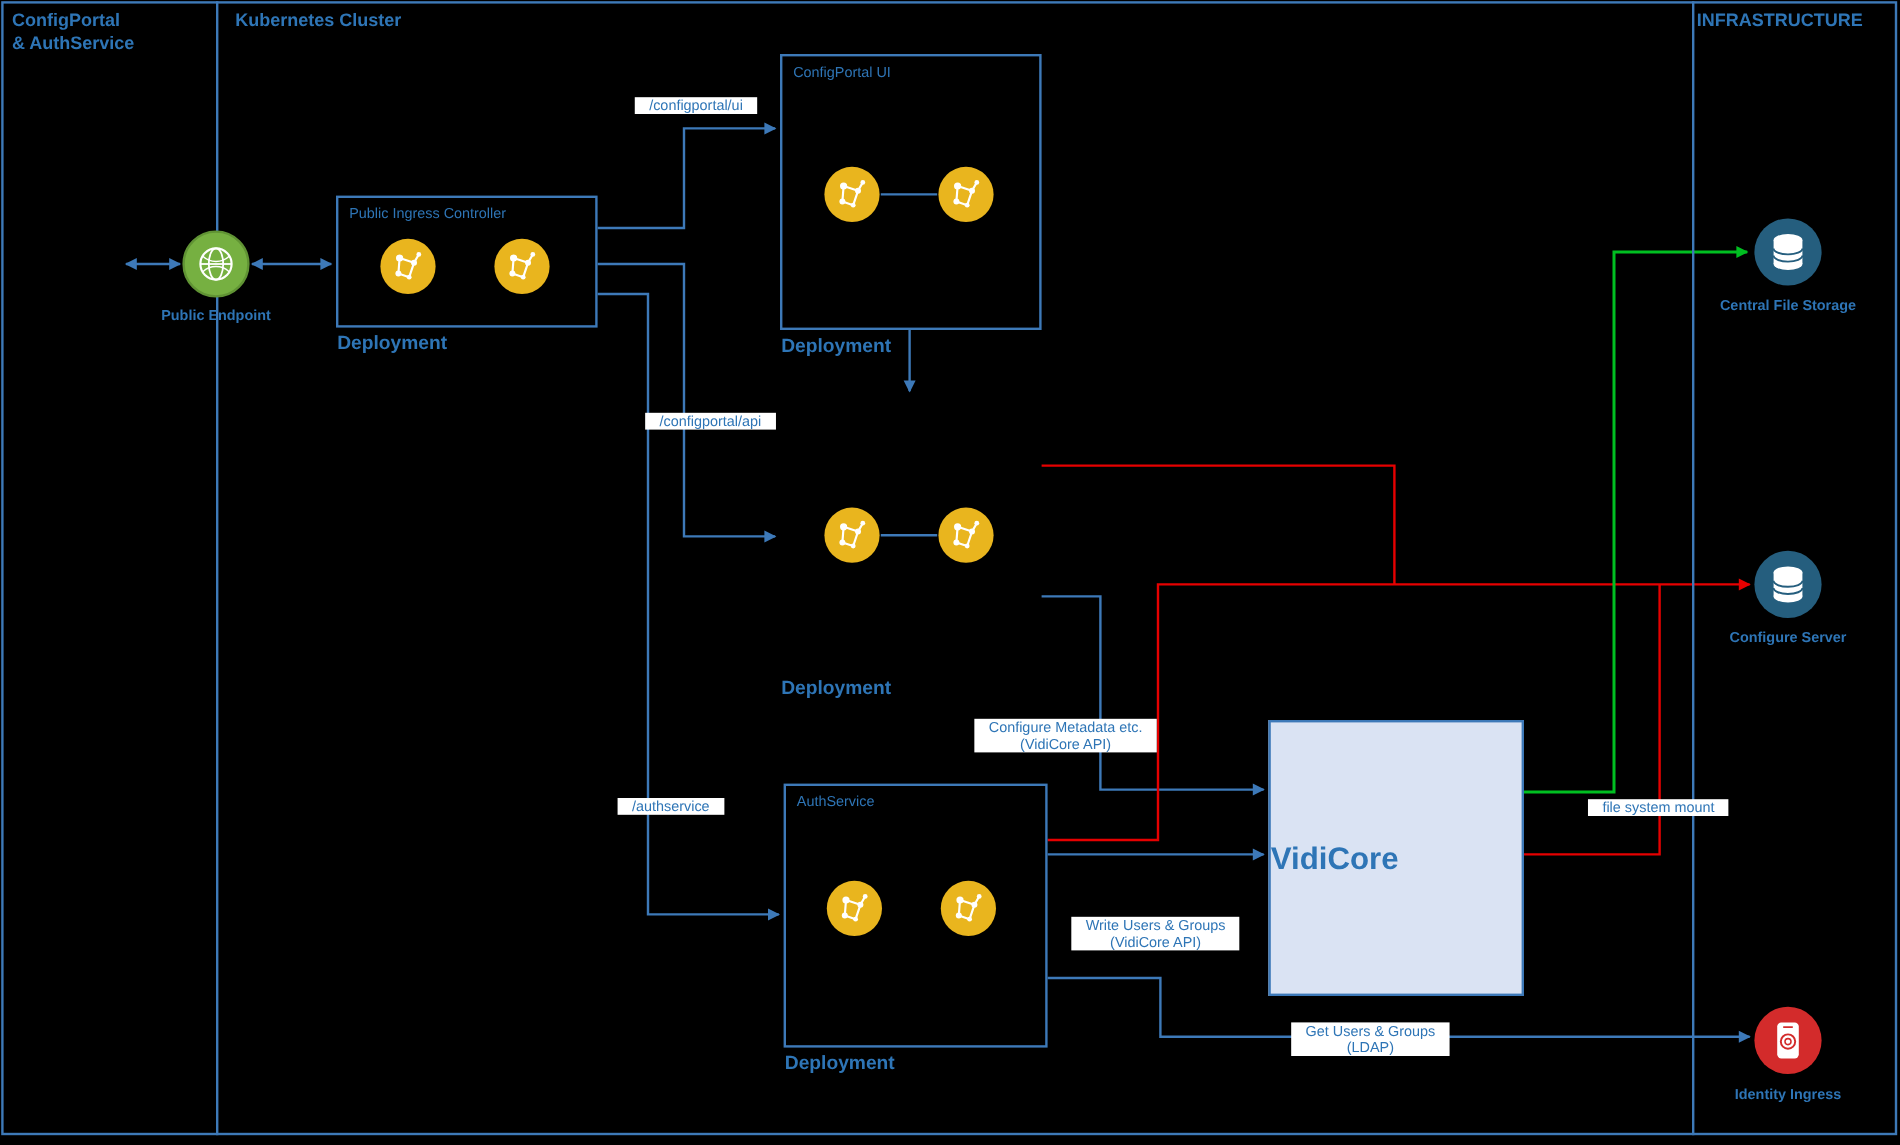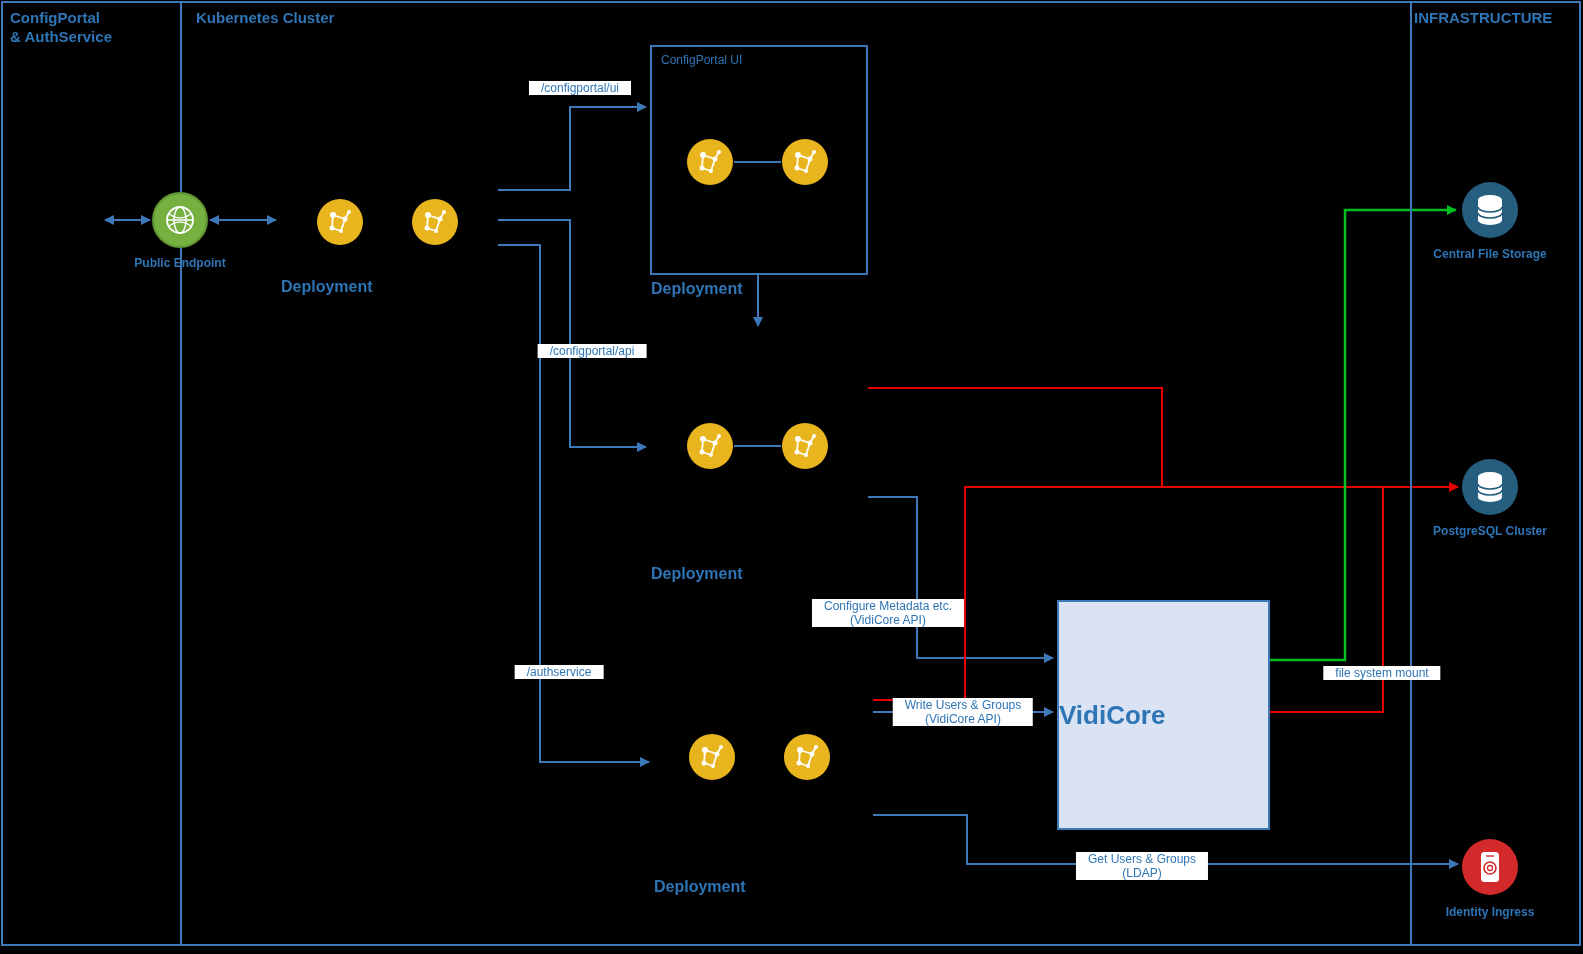--- a/index.html
+++ b/index.html
@@ -94,29 +94,35 @@
   <div class="circle-node endpoint" style="left:152px; top:192px">
     <svg width="40" height="40" viewBox="-20 -20 40 40">
       <circle r="13" fill="none" stroke="#fff" stroke-width="1.8"></circle>
       <ellipse rx="6" ry="13" fill="none" stroke="#fff" stroke-width="1.5"></ellipse>
       <line x1="-13" y1="0" x2="13" y2="0" stroke="#fff" stroke-width="1.5"></line>
       <path d="M-11,-6.5 A16,16 0 0 0 11,-6.5 M-11,6.5 A16,16 0 0 1 11,6.5" fill="none" stroke="#fff" stroke-width="1.2"></path>
     </svg>
   </div>
   <div class="node-label" style="left:180px; top:256px">Public Endpoint</div>
 
+  <div class="box" style="left:280px; top:163px; width:218px; height:110px">
+    <div class="box-title">Public Ingress Controller</div>
+  </div>
   <div class="deploy-label" style="left:281px; top:278px">Deployment</div>
 
   <div class="box" style="left:650px; top:45px; width:218px; height:230px">
     <div class="box-title">ConfigPortal UI</div>
   </div>
   <div class="deploy-label" style="left:651px; top:280px">Deployment</div>
 
   <div class="deploy-label" style="left:651px; top:565px">Deployment</div>
 
+  <div class="box" style="left:653px; top:653px; width:220px; height:220px">
+    <div class="box-title">AuthService</div>
+  </div>
   <div class="deploy-label" style="left:654px; top:878px">Deployment</div>
 
   <div class="box" id="vidicore" style="left:1057px; top:600px; width:213px; height:230px">
     <div class="vidicore-label">VidiCore</div>
   </div>
 
   <svg class="pod" style="left:316px; top:198px" width="48" height="48">
     <circle cx="24" cy="24" r="23" style="fill:var(--pod-yellow)"></circle>
     <path d="M17,17 L29,21 M17,17 L16,30 M29,21 L25,33 M16,30 L25,33 M29,21 L33,14" stroke="#fff" stroke-width="1.8" fill="none"></path>
     <g fill="#fff">
@@ -219,42 +225,42 @@
   <div class="node-label" style="left:1490px; top:247px">Central File Storage</div>
 
   <div class="circle-node infra" style="left:1462px; top:459px">
     <svg width="56" height="56" viewBox="-28 -28 56 56">
       <ellipse cx="0" cy="-10" rx="12" ry="5" fill="#fff"></ellipse>
       <rect x="-12" y="-10" width="24" height="20" fill="#fff"></rect>
       <ellipse cx="0" cy="10" rx="12" ry="5" fill="#fff"></ellipse>
       <path d="M-12,-3 A12,5 0 0 0 12,-3 M-12,3 A12,5 0 0 0 12,3" fill="none" style="stroke:var(--infra-circle-blue)" stroke-width="1.6"></path>
     </svg>
   </div>
-  <div class="node-label" style="left:1490px; top:524px">PostgreSQL Cluster</div>
+  <div class="node-label" style="left:1490px; top:524px">Configure Server</div>
 
   <div class="circle-node idp" style="left:1462px; top:839px">
     <svg width="56" height="56" viewBox="-28 -28 56 56">
       <rect x="-9" y="-15" width="18" height="30" rx="3.5" fill="#fff"></rect>
       <circle cx="0" cy="1" r="6" fill="none" style="stroke:var(--identity-red)" stroke-width="1.6"></circle>
       <circle cx="0" cy="1" r="2.5" fill="none" style="stroke:var(--identity-red)" stroke-width="1.3"></circle>
       <line x1="-4" y1="-11" x2="4" y2="-11" style="stroke:var(--identity-red)" stroke-width="1.4"></line>
     </svg>
   </div>
   <div class="node-label" style="left:1490px; top:905px">Identity Ingress</div>
 
   <div class="edge-label" style="left:580px; top:88px">/configportal/ui</div>
   <div class="edge-label" style="left:592px; top:351px">/configportal/api</div>
   <div class="edge-label" style="left:559px; top:672px">/authservice</div>
 
   <div class="edge-label" style="left:888px; top:613px">
     <div>Configure Metadata etc.</div>
     <div>(VidiCore API)</div>
   </div>
 
-  <div class="edge-label" style="left:963px; top:712px">
+  <div class="edge-label" style="left:963px; top:778px">
     <div>Write Users &amp; Groups</div>
     <div>(VidiCore API)</div>
   </div>
 
   <div class="edge-label" style="left:1142px; top:866px">
     <div>Get Users &amp; Groups</div>
     <div>(LDAP)</div>
   </div>
 
   <div class="edge-label" style="left:1382px; top:673px">file system mount</div>

